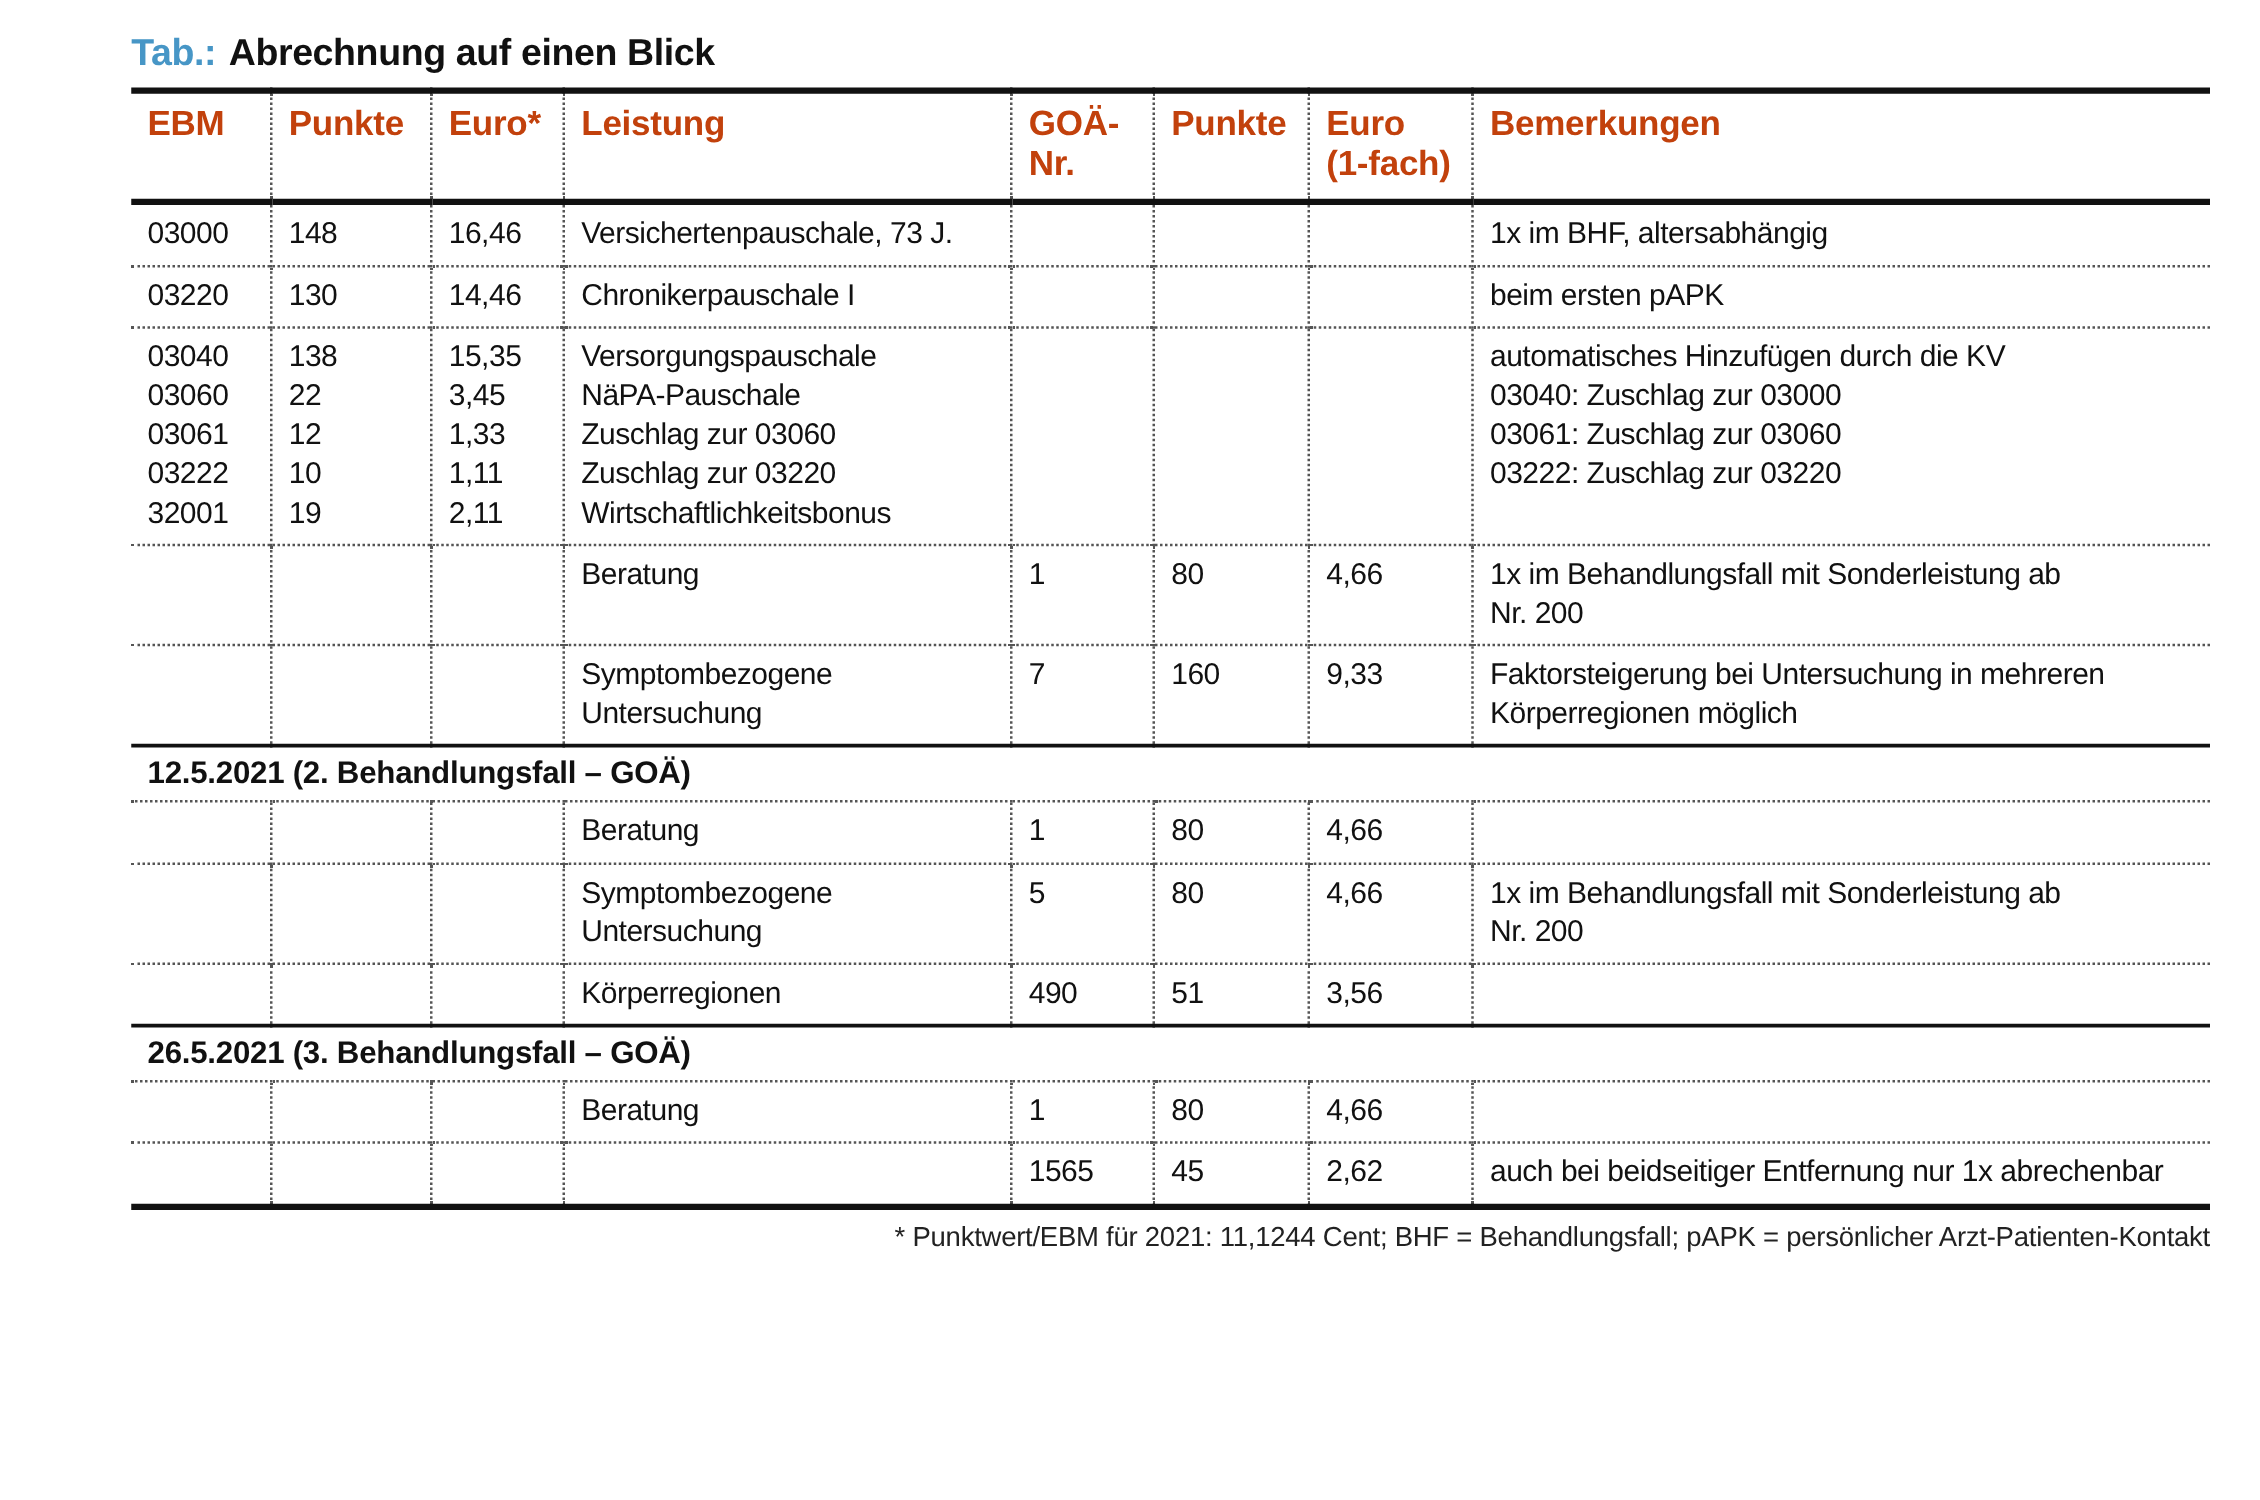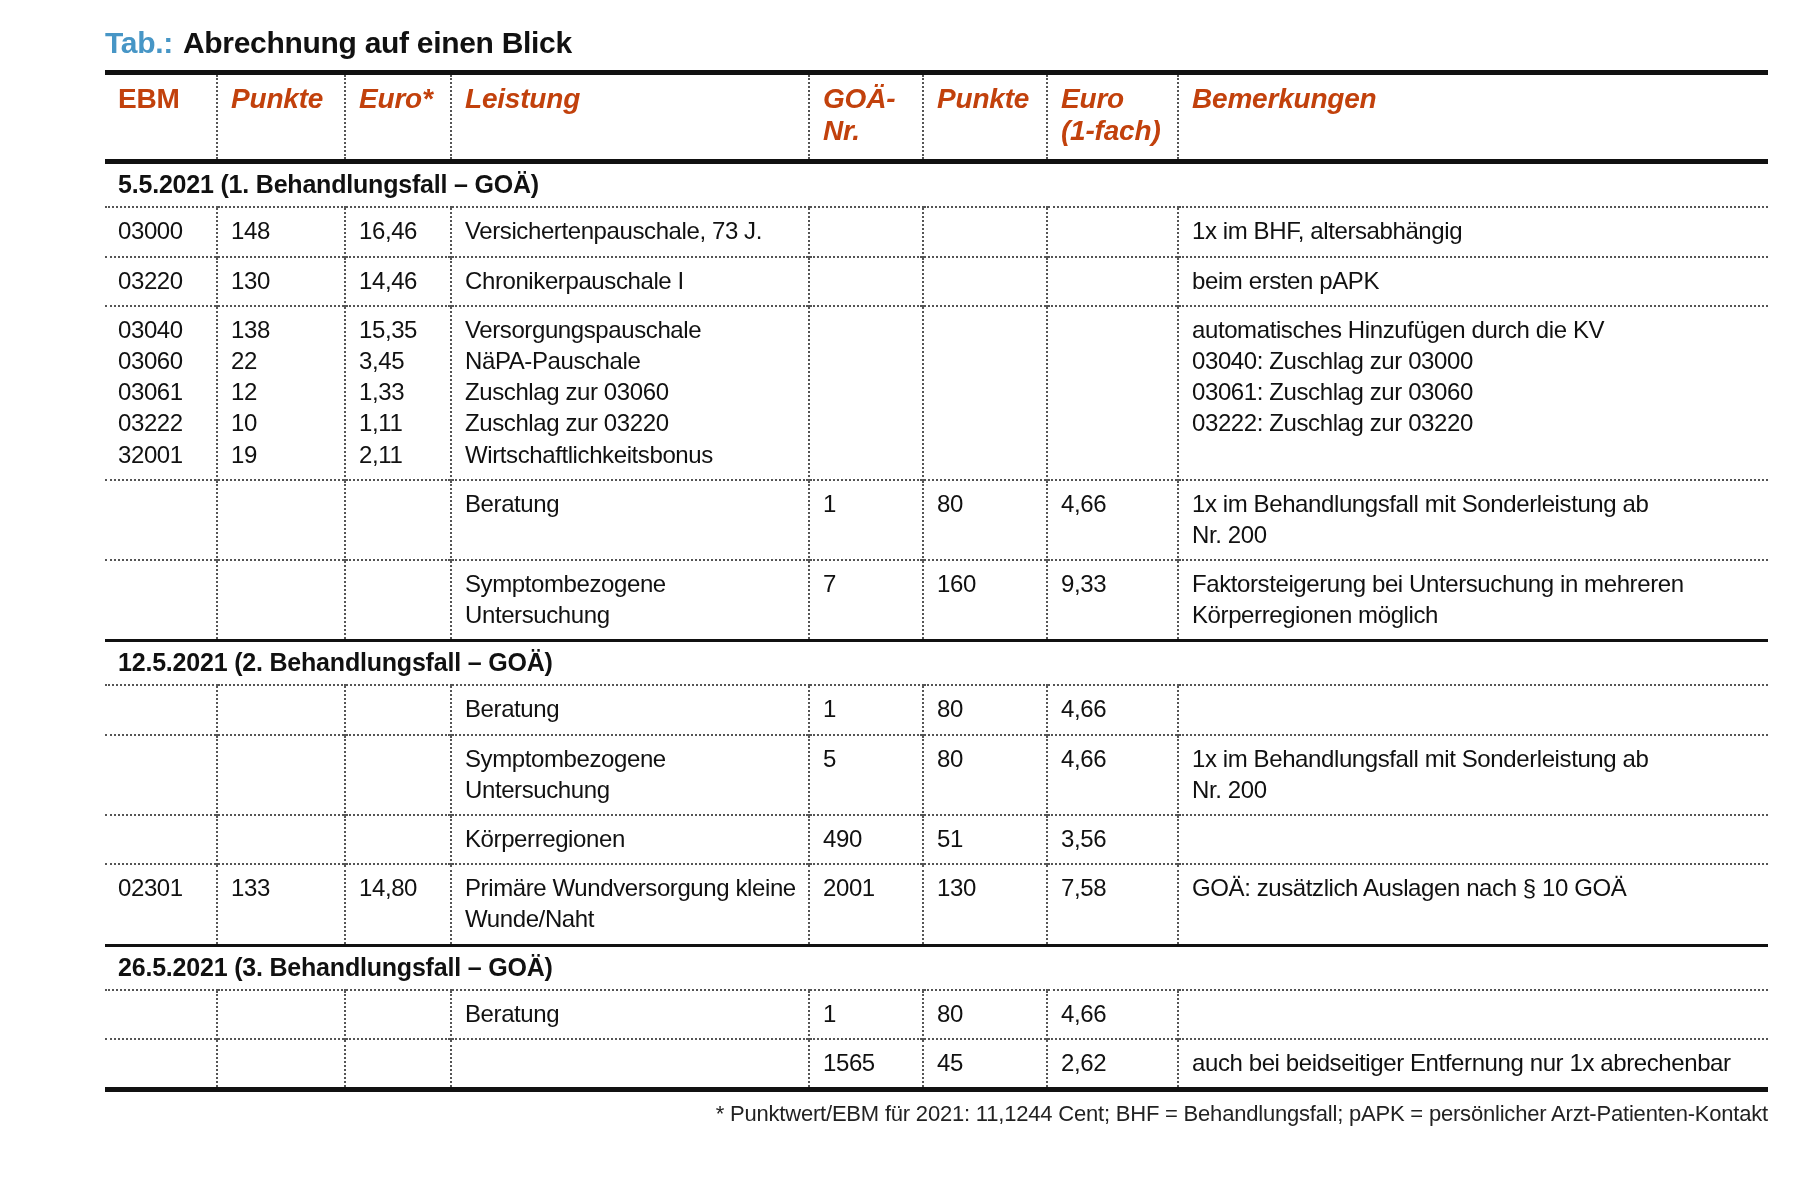--- a/index.html
+++ b/index.html
@@ -38,21 +38,21 @@
   }
   thead th {
     color: #c2410c;
     font-size: 28px;
     font-weight: bold;
     line-height: 1.15;
     letter-spacing: -0.2px;
     padding: 8px 10px 12px 13px;
     border-bottom: 5px solid #111;
   }
-  thead th + th { border-left: 2px dotted #555; font-style: italic; }
+  thead th + th { border-left: 2px dotted #555; }
 
   tr.section-row td {
     font-size: 25px;
     font-weight: bold;
     letter-spacing: -0.2px;
     padding: 6px 10px 7px 13px;
     border-top: 3px solid #111;
   }
   tr.data-row td {
     font-size: 24px;
@@ -101,23 +101,20 @@
         <th>Leistung</th>
         <th>GOÄ-
 Nr.</th>
         <th>Punkte</th>
         <th>Euro
 (1-fach)</th>
         <th>Bemerkungen</th>
       </tr>
     </thead>
     <tbody>
-        <tr class="section-row">
-          <td colspan="8">5.5.2021 (1. Behandlungsfall – GOÄ)</td>
-        </tr>
         <tr class="data-row">
           <td>03000</td>
           <td>148</td>
           <td>16,46</td>
           <td>Versichertenpauschale, 73 J.</td>
           <td></td>
           <td></td>
           <td></td>
           <td>1x im BHF, altersabhängig</td>
         </tr>
@@ -211,31 +208,20 @@
         <tr class="data-row">
           <td></td>
           <td></td>
           <td></td>
           <td>Körperregionen</td>
           <td>490</td>
           <td>51</td>
           <td>3,56</td>
           <td></td>
         </tr>
-        <tr class="data-row">
-          <td>02301</td>
-          <td>133</td>
-          <td>14,80</td>
-          <td>Primäre Wundversorgung kleine
-Wunde/Naht</td>
-          <td>2001</td>
-          <td>130</td>
-          <td>7,58</td>
-          <td>GOÄ: zusätzlich Auslagen nach § 10 GOÄ</td>
-        </tr>
         <tr class="section-row">
           <td colspan="8">26.5.2021 (3. Behandlungsfall – GOÄ)</td>
         </tr>
         <tr class="data-row">
           <td></td>
           <td></td>
           <td></td>
           <td>Beratung</td>
           <td>1</td>
           <td>80</td>

